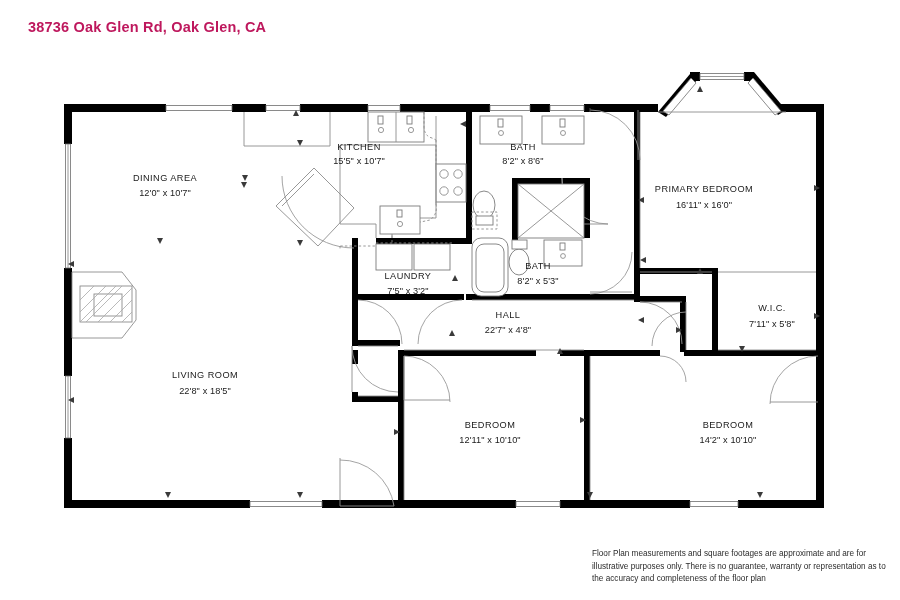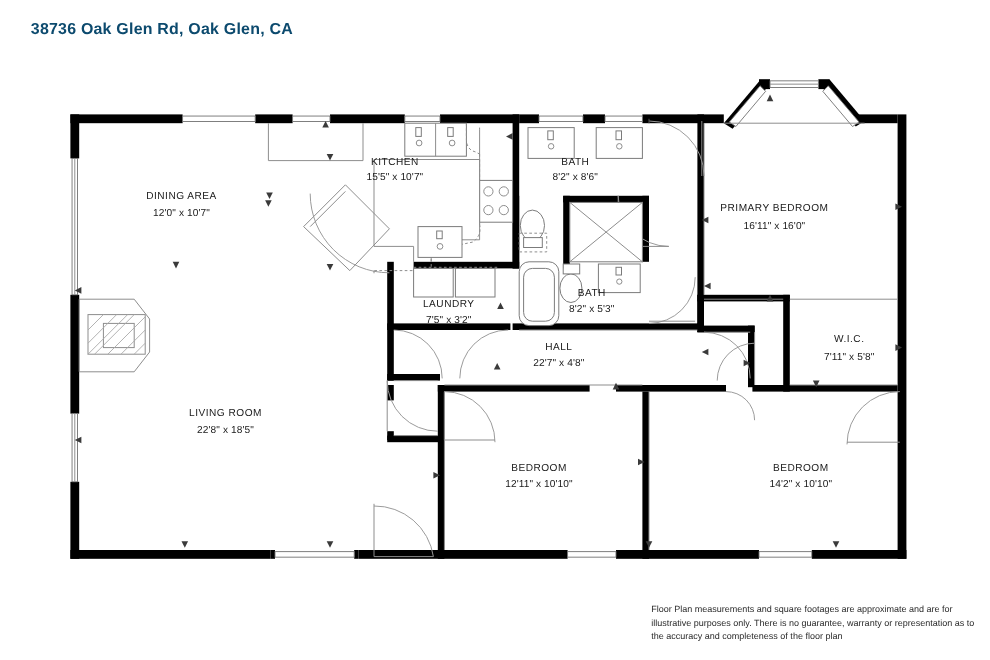--- a/index.html
+++ b/index.html
@@ -19,21 +19,21 @@
     width: 900px;
     height: 600px;
     background: #ffffff;
   }
   #title {
     position: absolute;
     left: 28px;
     top: 19px;
     font-size: 14.5px;
     font-weight: bold;
-    color: #0c4a6e;
+    color: #be185d;
     letter-spacing: 0.2px;
     white-space: nowrap;
   }
   #plan-svg {
     position: absolute;
     left: 0;
     top: 0;
   }
   #disclaimer {
     position: absolute;

